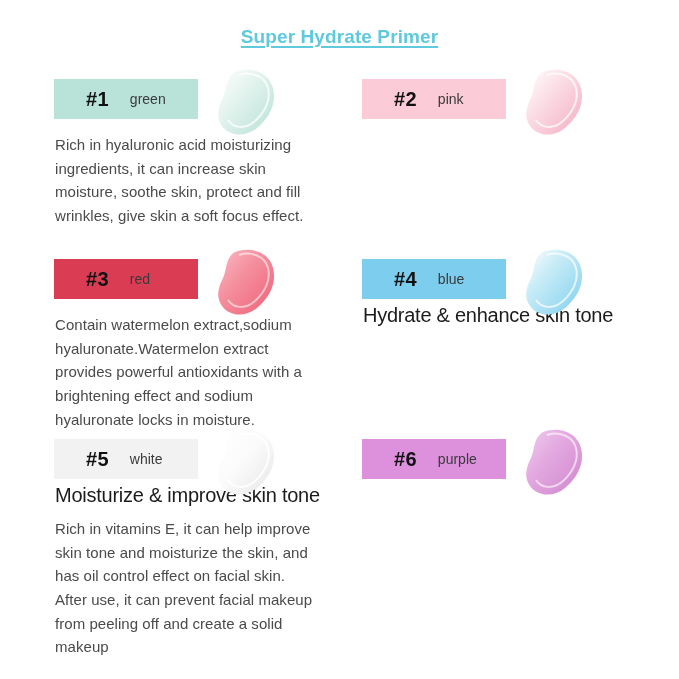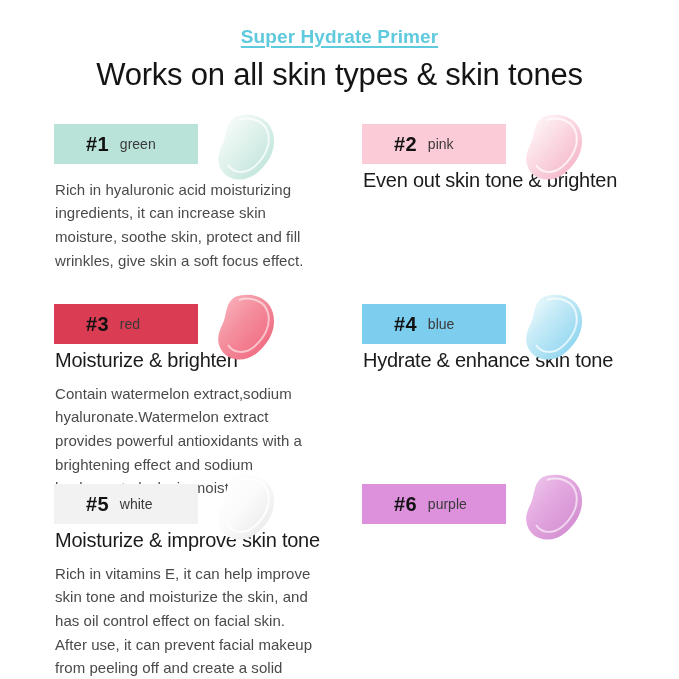--- a/index.html
+++ b/index.html
@@ -83,21 +83,21 @@
     font-weight: 700;
     color: #111111;
     margin-left: 32px;
     letter-spacing: .3px;
     line-height: 1;
   }
   .bar-name {
     font-size: 14px;
     font-weight: 400;
     color: #3a3a3a;
-    margin-left: 11px;
+    margin-left: 21px;
     line-height: 1;
   }
 
   
   .blob-wrap {
     position: absolute;
     left: 162px;
     top: 0px;
     width: 78px;
     height: 74px;
@@ -125,21 +125,20 @@
     letter-spacing: .05px;
   }
 </style>
 </head>
 <body>
 
 <div class="page">
 
   <div class="header">
     <a class="brand-link" style="color: rgb(95, 201, 221);">Super Hydrate Primer</a>
-    <h1 class="main-title">Works on all skin types &amp; skin tones</h1>
   </div>
 
   <div class="grid">
 
     <div class="card">
       <div class="bar-row">
         <div class="bar" style="background-color: rgb(185, 227, 217);">
           <span class="bar-num">#1</span>
           <span class="bar-name">green</span>
         </div>
@@ -173,21 +172,20 @@
                 <stop offset="0%" stop-color="#ffffff"></stop>
                 <stop offset="40%" stop-color="#fbdde5"></stop>
                 <stop offset="100%" stop-color="#f3acc1"></stop>
               </linearGradient>
             </defs>
             <path d="M30 6 C46 0 64 6 68 22 C72 38 64 52 52 62 C40 72 24 70 17 60 C10 50 14 40 18 32 C22 24 20 12 30 6 Z" fill="url(#g2)"></path>
             <path d="M34 9 C46 5 60 10 63 22 C66 34 60 46 50 55 C40 64 28 62 23 54" fill="none" stroke="#ffffff" stroke-opacity=".75" stroke-width="2"></path>
           </svg>
         </div>
       </div>
-      <div class="card-heading">Even out skin tone &amp; brighten</div>
     </div>
 
     <div class="card">
       <div class="bar-row">
         <div class="bar" style="background-color: rgb(217, 60, 83);">
           <span class="bar-num">#3</span>
           <span class="bar-name">red</span>
         </div>
         <div class="blob-wrap">
           <svg viewBox="0 0 78 74" aria-hidden="true">
@@ -196,21 +194,20 @@
                 <stop offset="0%" stop-color="#fbbcc4"></stop>
                 <stop offset="40%" stop-color="#f4909f"></stop>
                 <stop offset="100%" stop-color="#ef6077"></stop>
               </linearGradient>
             </defs>
             <path d="M30 6 C46 0 64 6 68 22 C72 38 64 52 52 62 C40 72 24 70 17 60 C10 50 14 40 18 32 C22 24 20 12 30 6 Z" fill="url(#g3)"></path>
             <path d="M34 9 C46 5 60 10 63 22 C66 34 60 46 50 55 C40 64 28 62 23 54" fill="none" stroke="#ffffff" stroke-opacity=".55" stroke-width="2"></path>
           </svg>
         </div>
       </div>
-      <div class="card-heading">Moisturize &amp; brighten</div>
       <p class="card-body">Contain watermelon extract,sodium hyaluronate.Watermelon extract provides powerful antioxidants with a brightening effect and sodium hyaluronate locks in moisture.</p>
     </div>
 
     <div class="card">
       <div class="bar-row">
         <div class="bar" style="background-color: rgb(125, 205, 238);">
           <span class="bar-num">#4</span>
           <span class="bar-name">blue</span>
         </div>
         <div class="blob-wrap">

